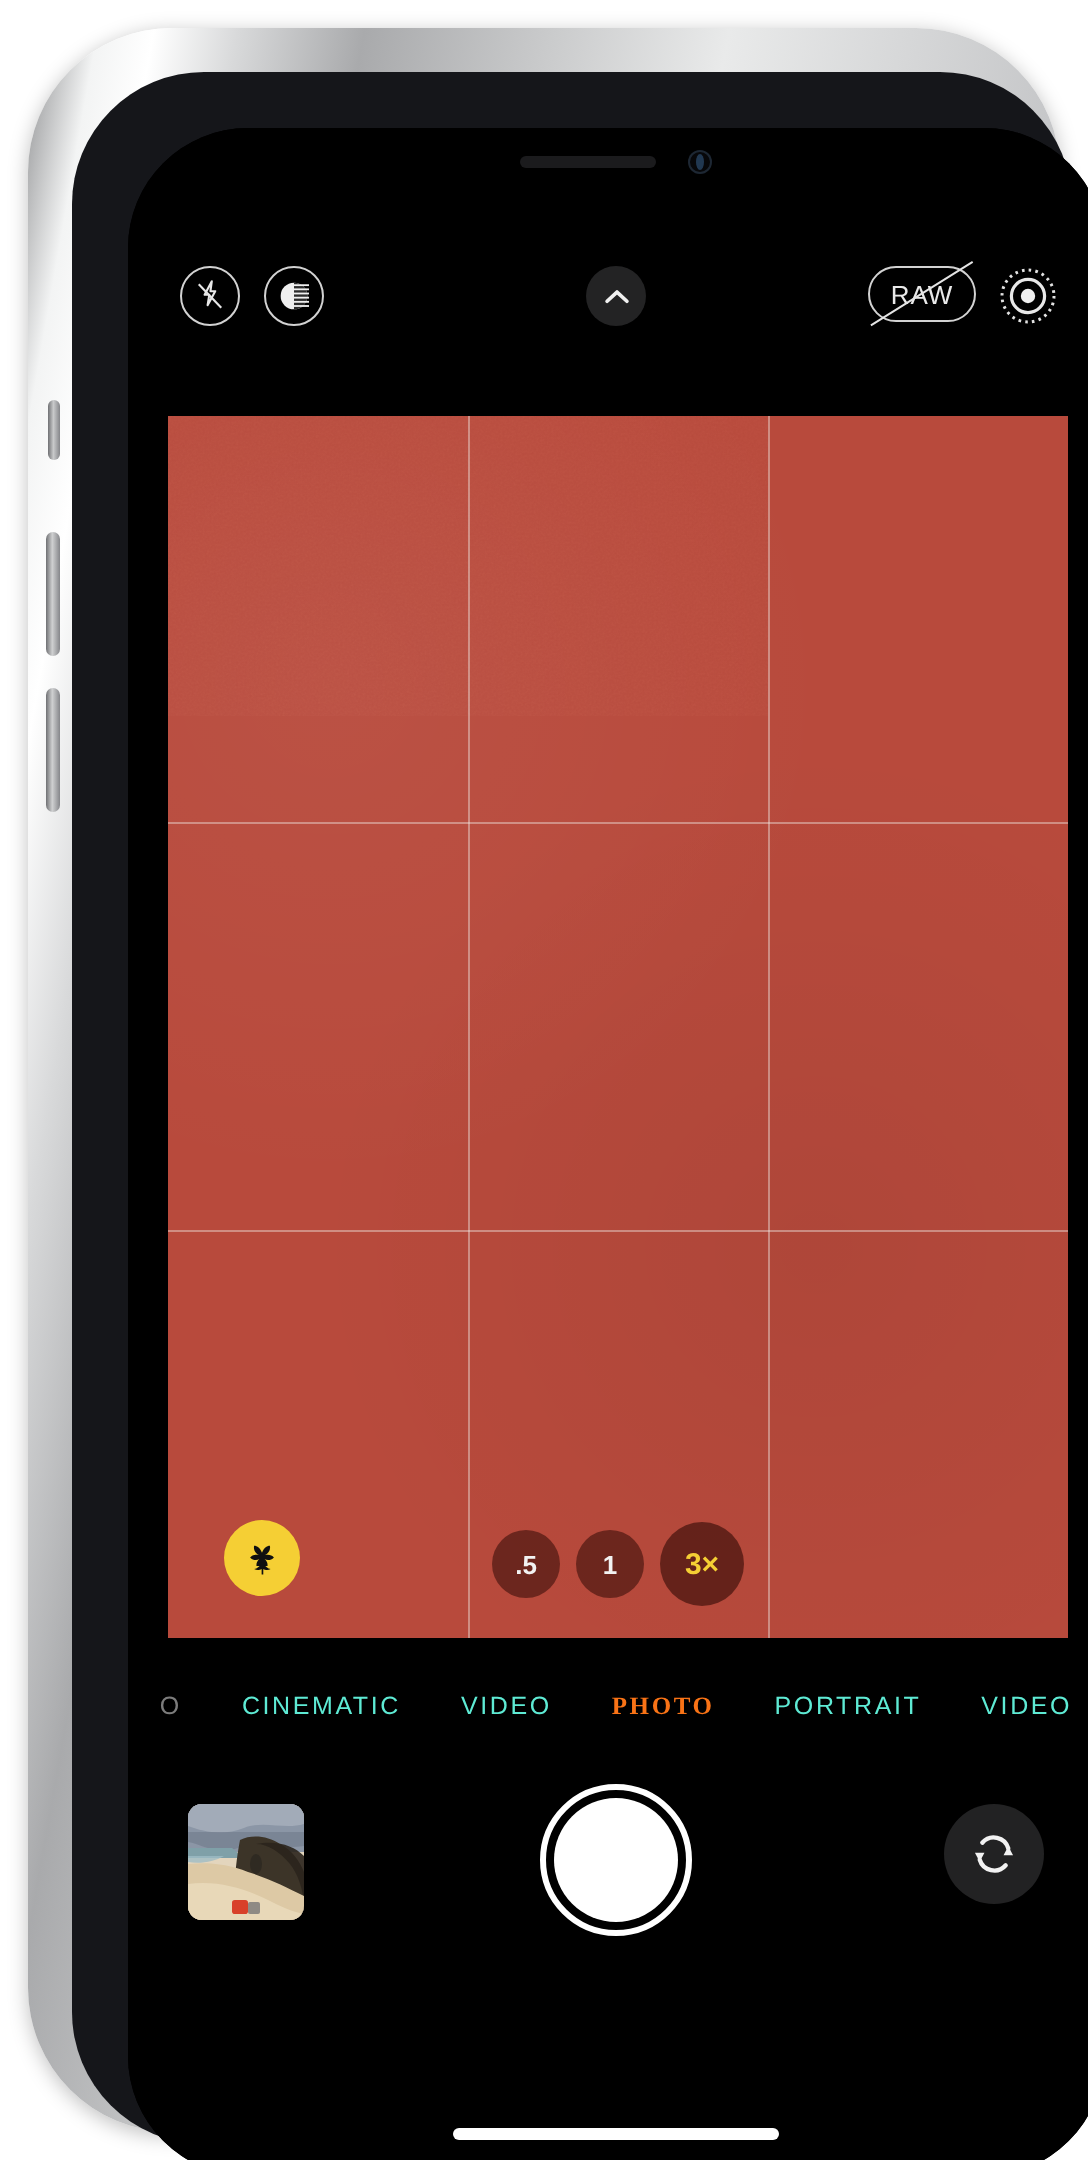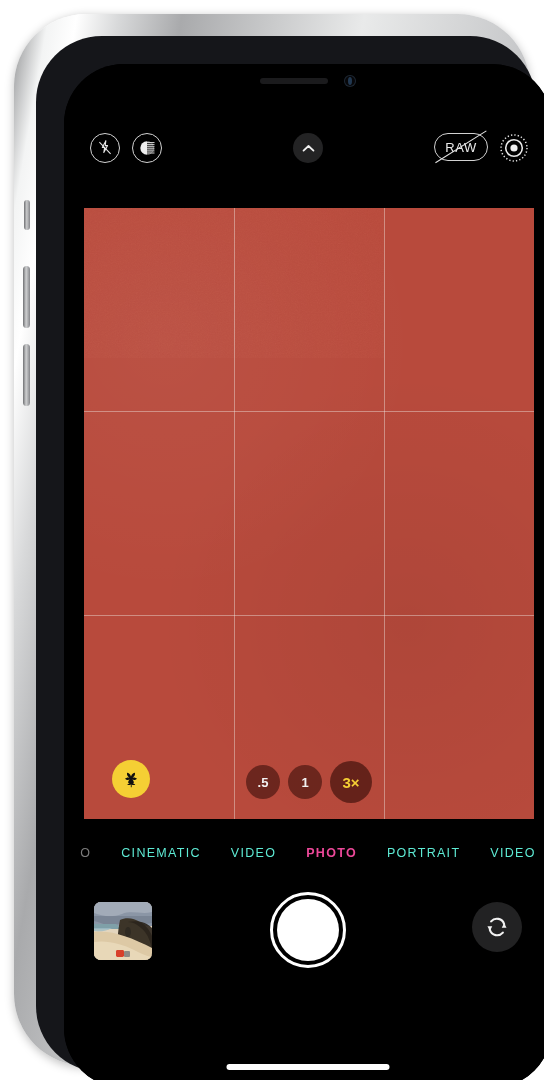--- a/index.html
+++ b/index.html
@@ -291,21 +291,21 @@
     overflow: hidden;
   }
   .mode-item {
     color: #5eead4;
     font-size: 12.5px;
     letter-spacing: 1.3px;
     white-space: nowrap;
     font-family: "Liberation Sans", sans-serif;
   }
   .mode-item.clipped { color: #9b9b9b; opacity: 0.8; }
-  .mode-item.active { color: #ec4899; font-weight: bold; }
+  .mode-item.active { color: #f97316; font-weight: bold; font-family: Liberation Serif, serif; }
 
   
   .bottom-bar {
     position: absolute;
     left: 0;
     top: 820px;
     width: 488px;
     height: 110px;
   }
   .thumbnail {

